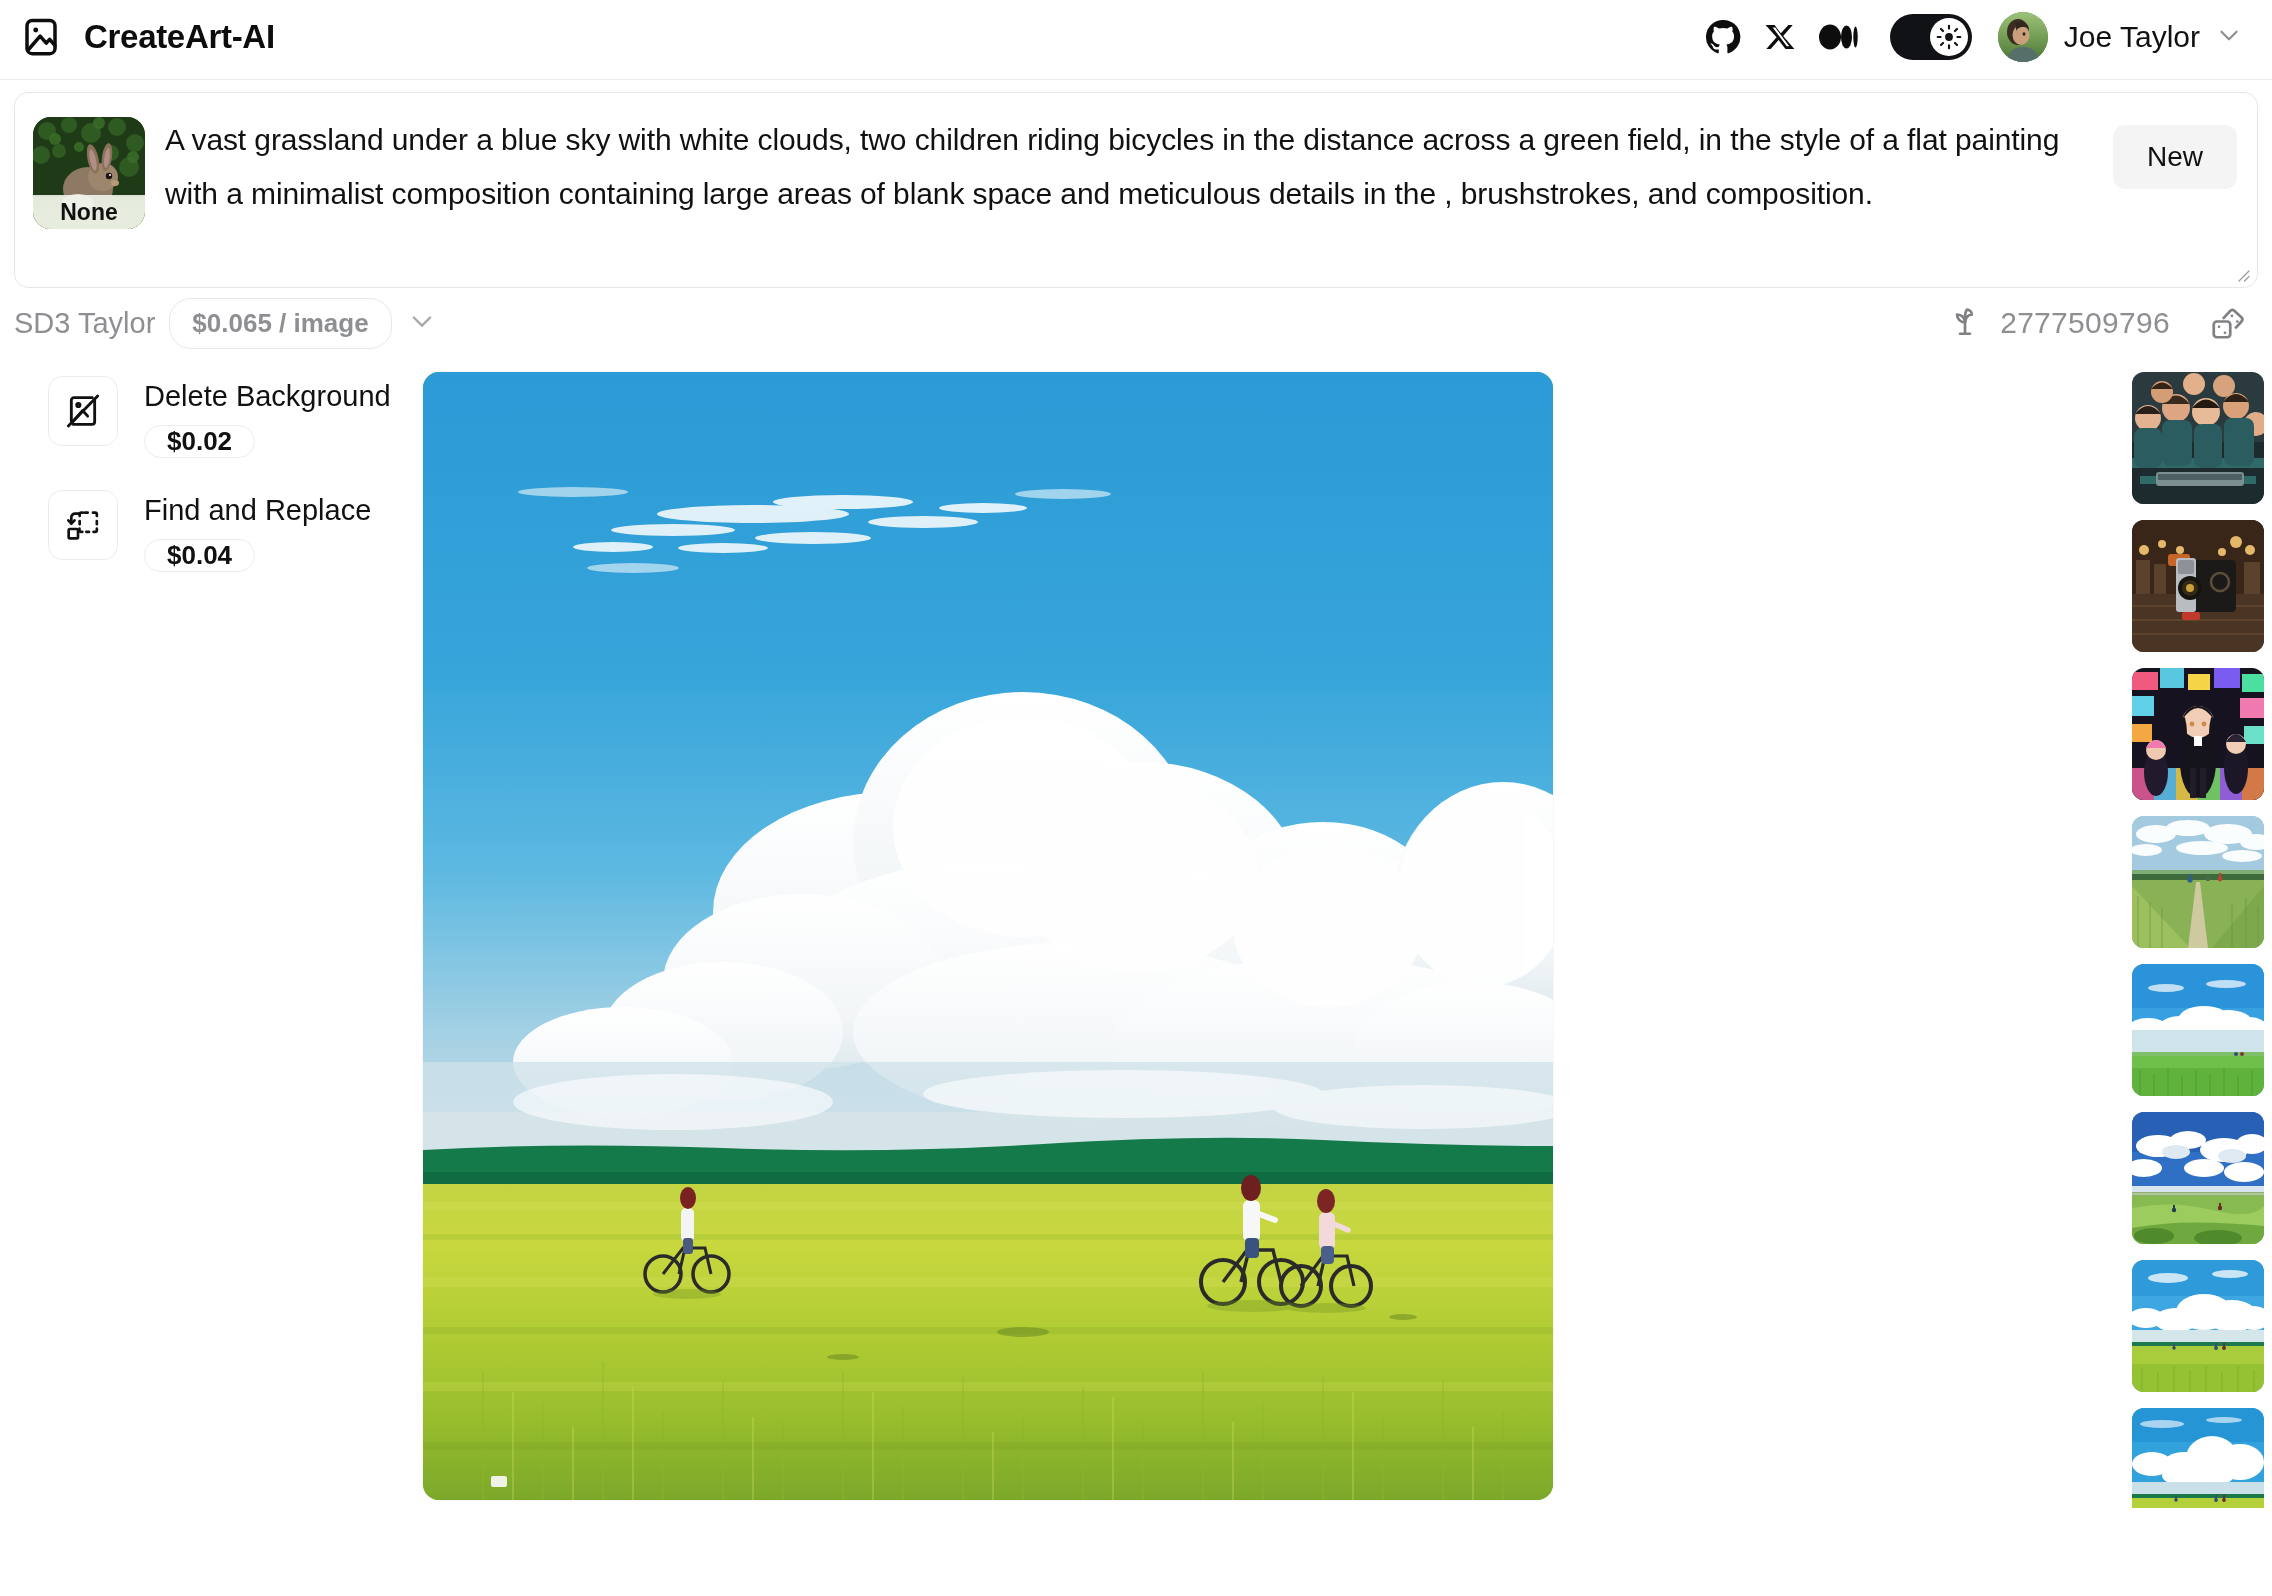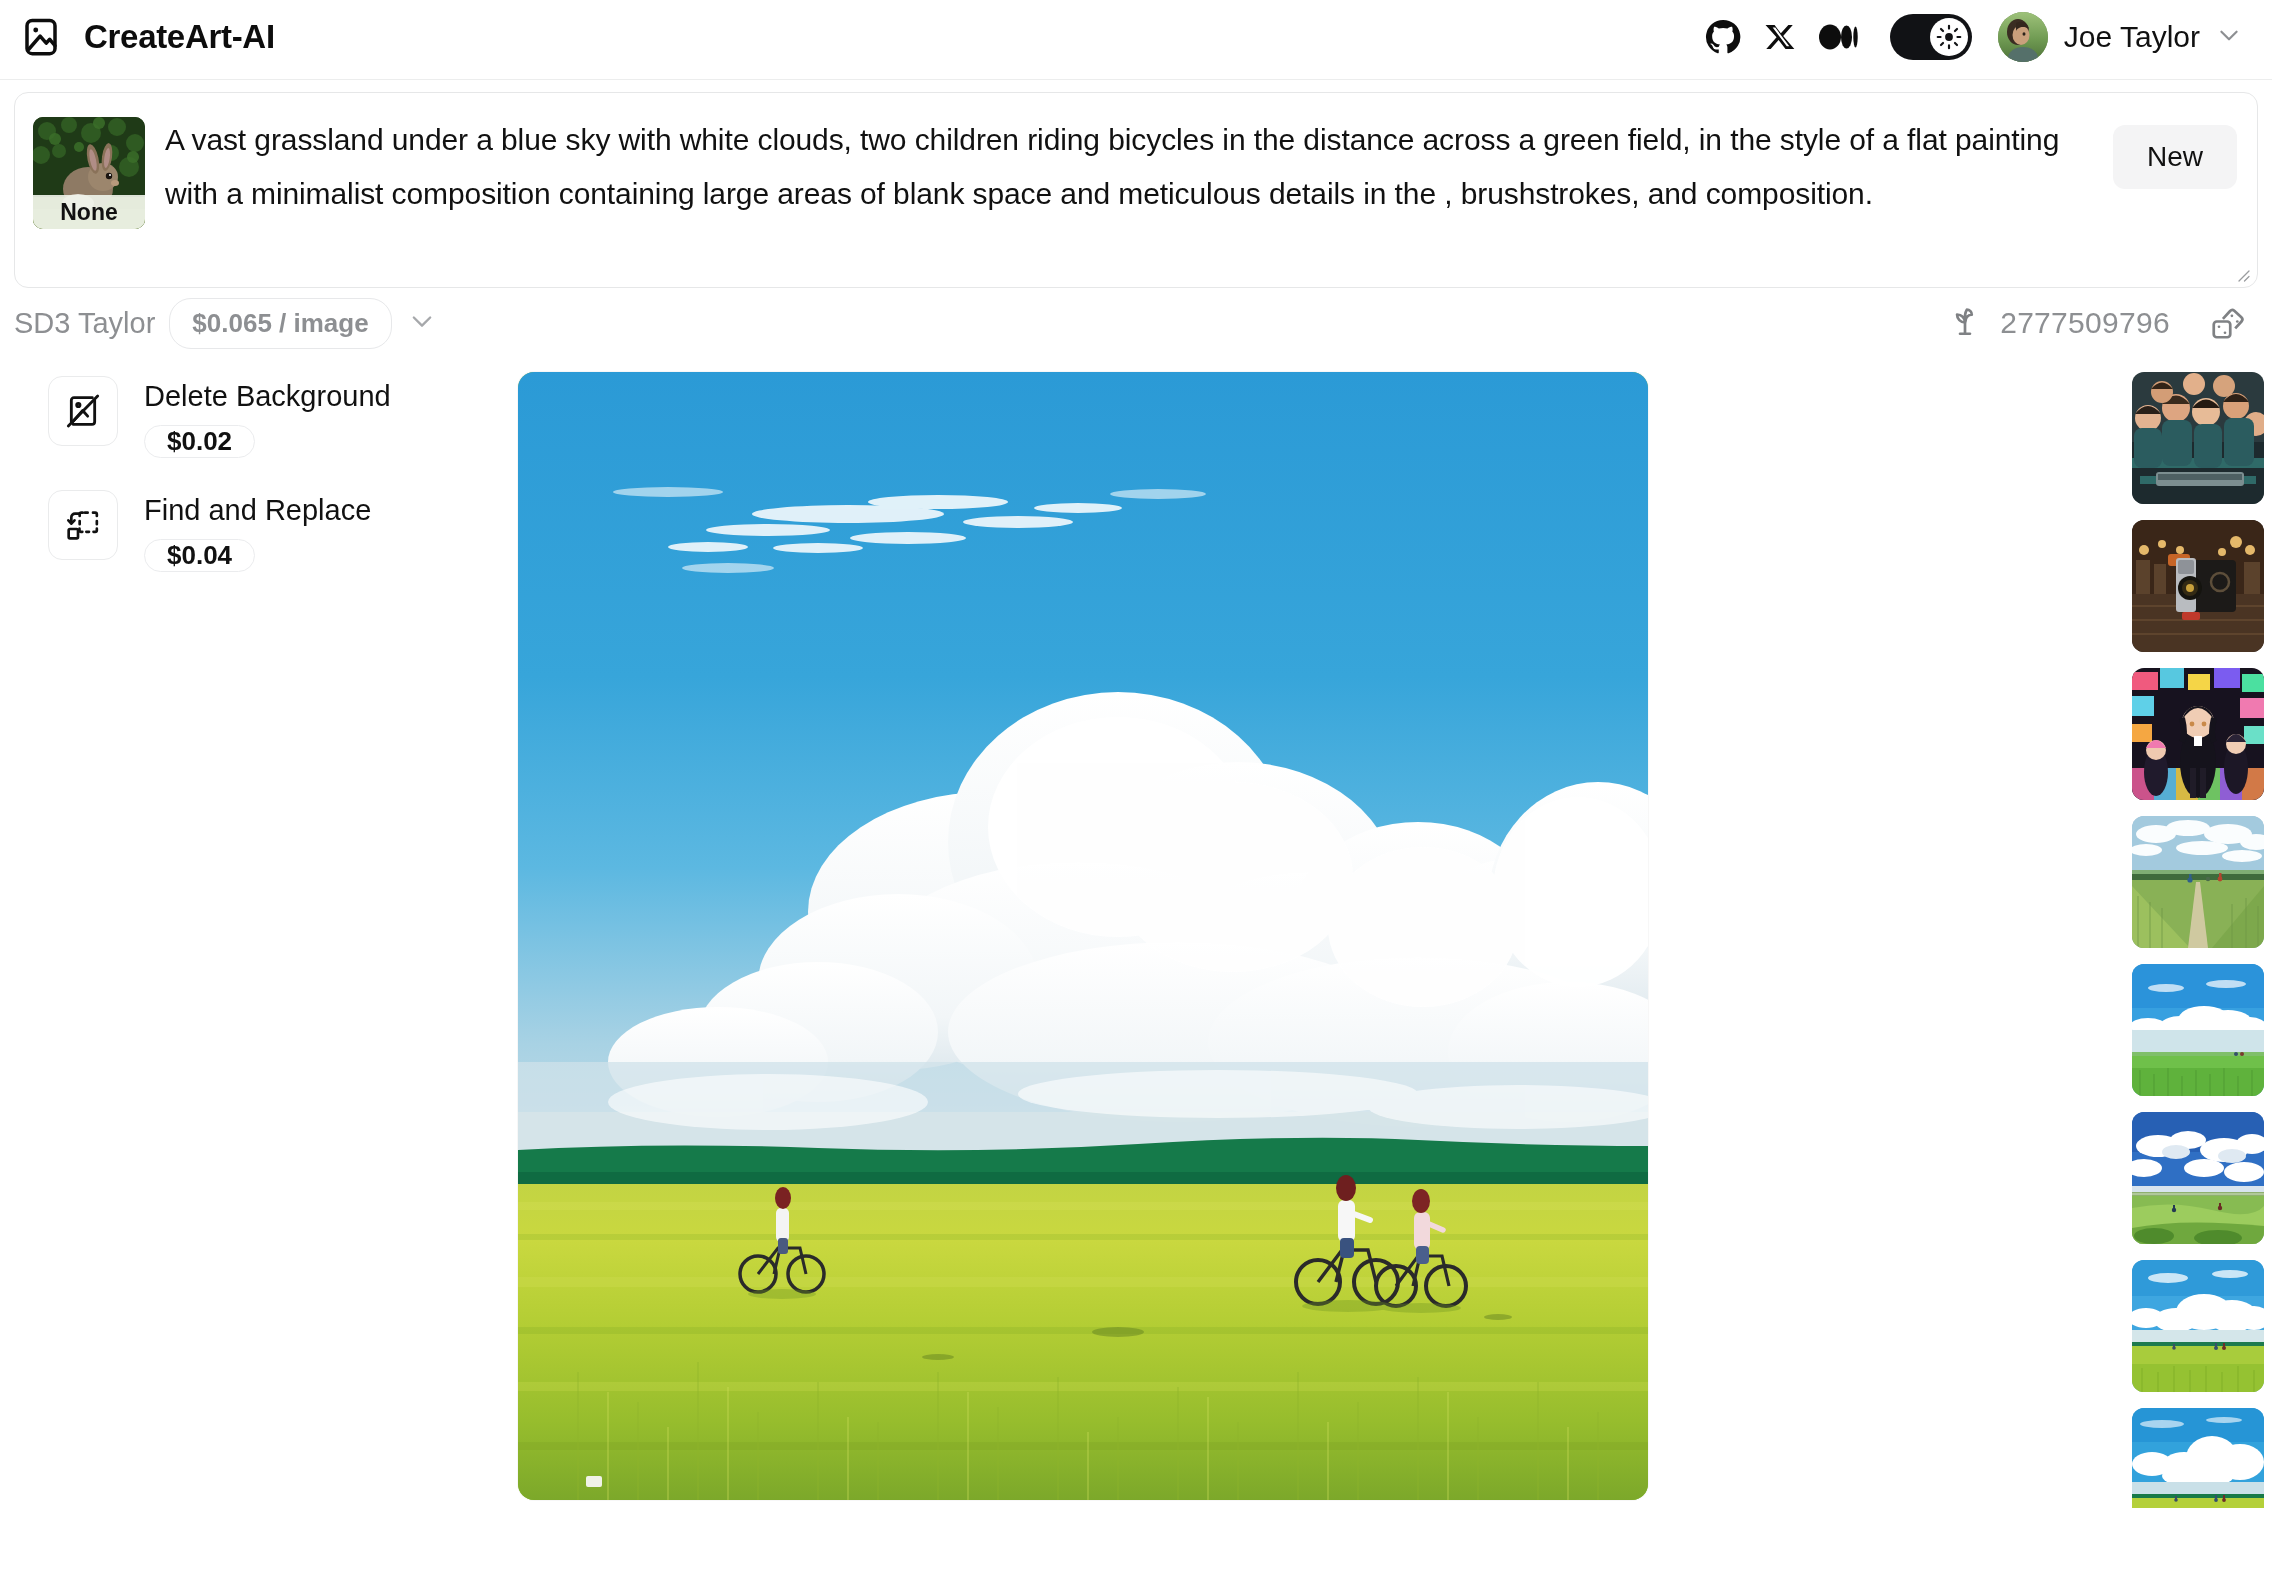--- a/index.html
+++ b/index.html
@@ -65,21 +65,21 @@
     border-radius: 14px;
     background: #fff;
     display: flex;
     align-items: flex-start;
     padding: 18px 16px 14px 18px;
     min-height: 196px;
     position: relative;
   }
   .ref-thumb {
     width: 112px; height: 112px;
-    border-radius: 10px;
+    border-radius: 18px;
     overflow: hidden; flex: none;
     position: relative;
     margin-top: 6px;
     background: #2d4a20;
     cursor: pointer;
   }
   .ref-thumb svg { display: block; width:100%; height:100%; }
   .ref-thumb-label {
     position: absolute; left: 0; right: 0; bottom: 0;
     height: 34px;
@@ -137,21 +137,21 @@
 
   
   .body-area {
     display: flex;
     height: 1154px;
     padding: 0 0 0 0;
     position: relative;
   }
 
   
-  .tools { width: 518px; padding: 22px 0 0 48px; flex: none; }
+  .tools { width: 423px; padding: 22px 0 0 48px; flex: none; }
   .tool {
     display: flex; align-items: flex-start; gap: 26px;
     margin-bottom: 32px;
     cursor: pointer;
   }
   .tool-icon {
     width: 70px; height: 70px; flex: none;
     border: 1px solid #eaebec; border-radius: 14px;
     display: flex; align-items: center; justify-content: center;
     background: #fff;

